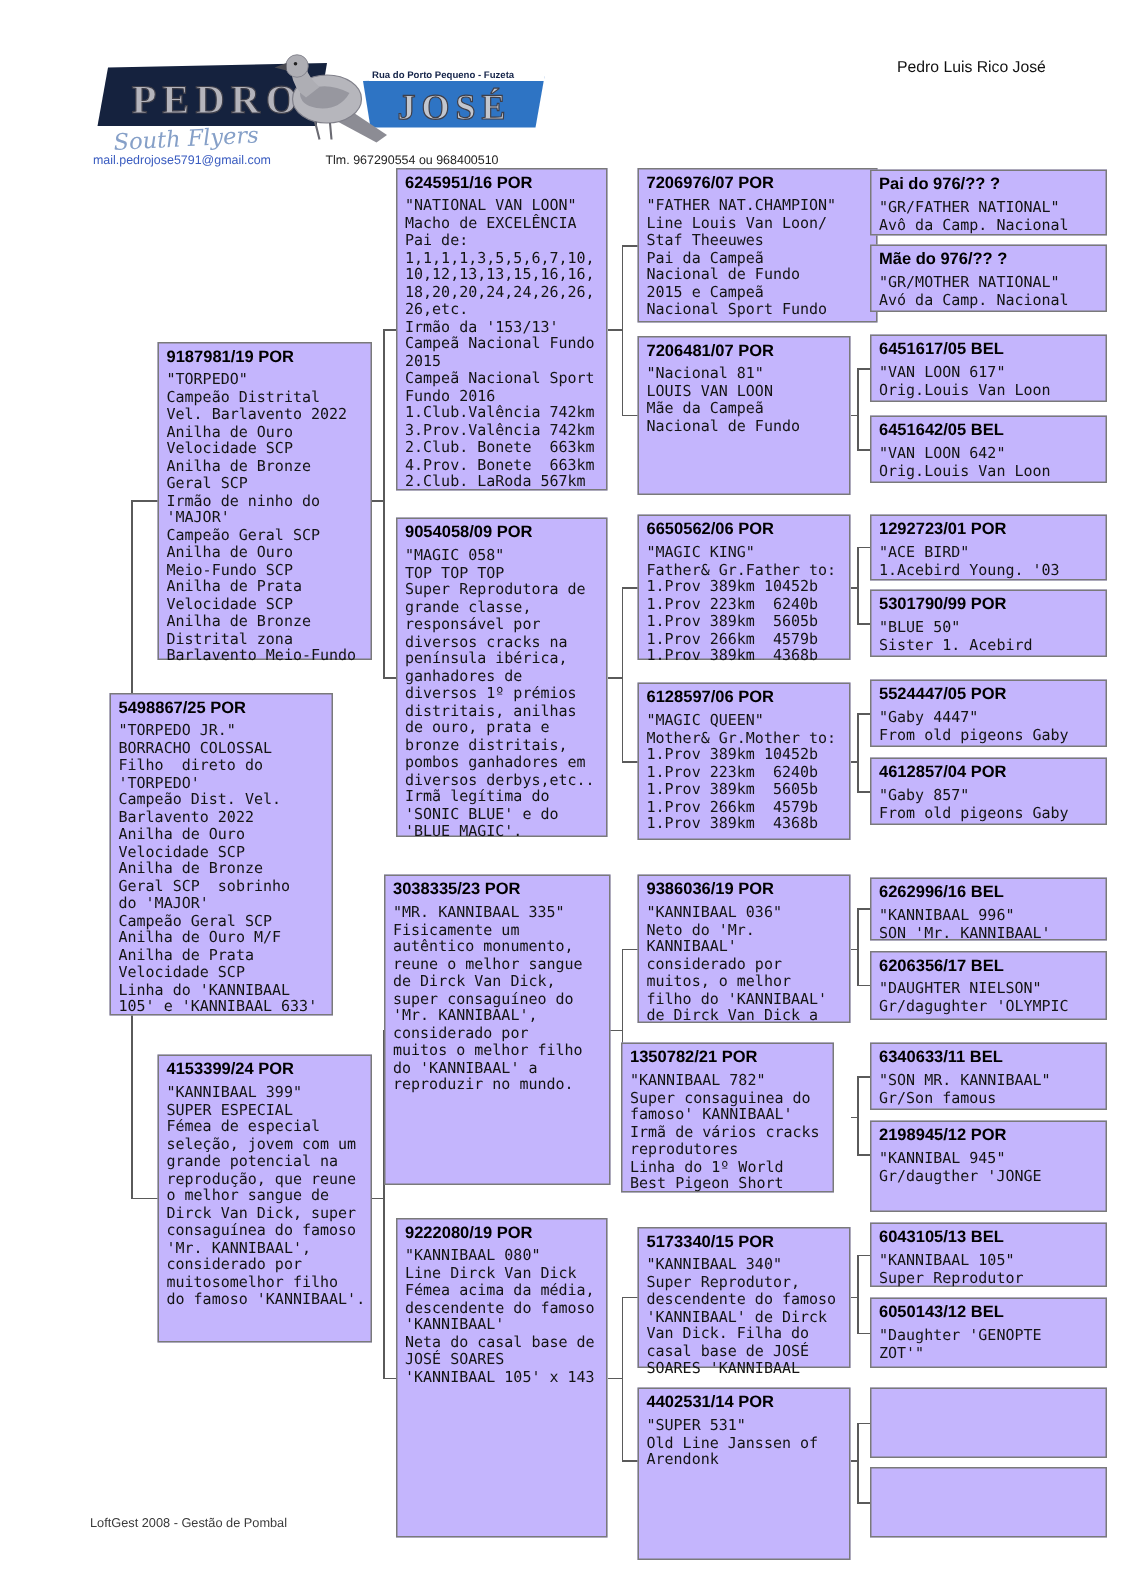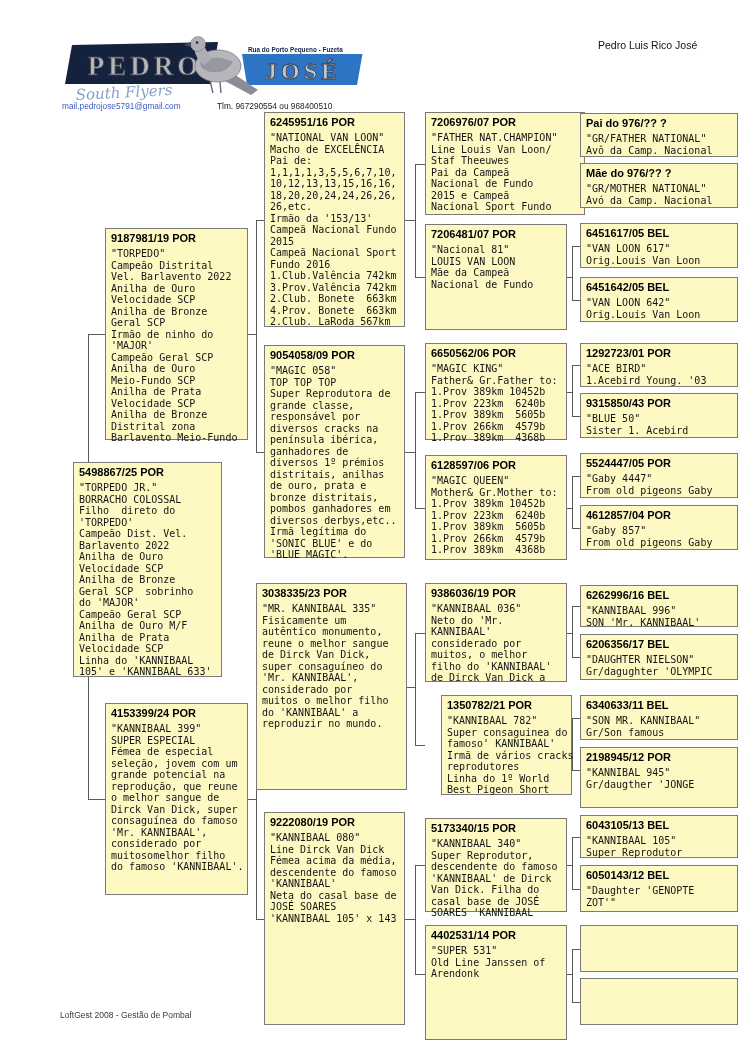--- a/index.html
+++ b/index.html
@@ -1,18 +1,18 @@
 <!DOCTYPE html>
 <html><head>
 <meta charset="utf-8">
 <style>
   html,body{margin:0;padding:0;background:#e8e8e8;}
   #page{position:relative;width:750px;height:1058px;background:#ffffff;margin:0 auto;
         font-family:"Liberation Sans",sans-serif;overflow:hidden;}
-  .pbox{position:absolute;background:#fef9c3;border:1px solid #7a7a7a;box-sizing:border-box;
+  .pbox{position:absolute;background:#c4b5fd;border:1px solid #7a7a7a;box-sizing:border-box;
         padding:3px 3px 0 5px;z-index:2;}
   .pbox-title{font-family:"Liberation Sans",sans-serif;font-size:11px;font-weight:bold;
         color:#000;margin-bottom:4px;white-space:pre;}
   .pbox-body{font-family:"DejaVu Sans Mono",monospace;font-size:10px;line-height:11.5px;
         color:#141414;white-space:pre;}
   #connectors{position:absolute;left:0;top:0;z-index:1;}
   #connectors path{stroke:#5a5a5a;stroke-width:1;fill:none;shape-rendering:crispEdges;}
   #owner-name{position:absolute;left:598px;top:39px;font-size:10.5px;color:#111;}
   #footer-credit{position:absolute;left:60px;top:1010px;font-size:8.5px;color:#3a3a3a;}
   #logo{position:absolute;left:60px;top:34px;width:310px;height:78px;}
@@ -228,21 +228,21 @@
   <div class="pbox" style="left:425px;top:583px;width:142px;height:99px">
     <div class="pbox-title">9386036/19 POR</div>
     <div class="pbox-body">"KANNIBAAL 036"
 Neto do 'Mr.
 KANNIBAAL'
 considerado por
 muitos, o melhor
 filho do 'KANNIBAAL'
 de Dirck Van Dick a</div>
   </div>
-  <div class="pbox" style="left:441px;top:695px;width:131px;height:100px">
+  <div class="pbox" style="left:414px;top:695px;width:142px;height:100px">
     <div class="pbox-title">1350782/21 POR</div>
     <div class="pbox-body">"KANNIBAAL 782"
 Super consaguinea do
 famoso' KANNIBAAL'
 Irmã de vários cracks
 reprodutores
 Linha do 1º World
 Best Pigeon Short</div>
   </div>
   <div class="pbox" style="left:425px;top:818px;width:142px;height:94px">
@@ -281,21 +281,21 @@
     <div class="pbox-title">6451642/05 BEL</div>
     <div class="pbox-body">"VAN LOON 642"
 Orig.Louis Van Loon</div>
   </div>
   <div class="pbox" style="left:580px;top:343px;width:158px;height:44px">
     <div class="pbox-title">1292723/01 POR</div>
     <div class="pbox-body">"ACE BIRD"
 1.Acebird Young. '03</div>
   </div>
   <div class="pbox" style="left:580px;top:393px;width:158px;height:45px">
-    <div class="pbox-title">9315850/43 POR</div>
+    <div class="pbox-title">5301790/99 POR</div>
     <div class="pbox-body">"BLUE 50"
 Sister 1. Acebird</div>
   </div>
   <div class="pbox" style="left:580px;top:453px;width:158px;height:45px">
     <div class="pbox-title">5524447/05 POR</div>
     <div class="pbox-body">"Gaby 4447"
 From old pigeons Gaby</div>
   </div>
   <div class="pbox" style="left:580px;top:505px;width:158px;height:45px">
     <div class="pbox-title">4612857/04 POR</div>

